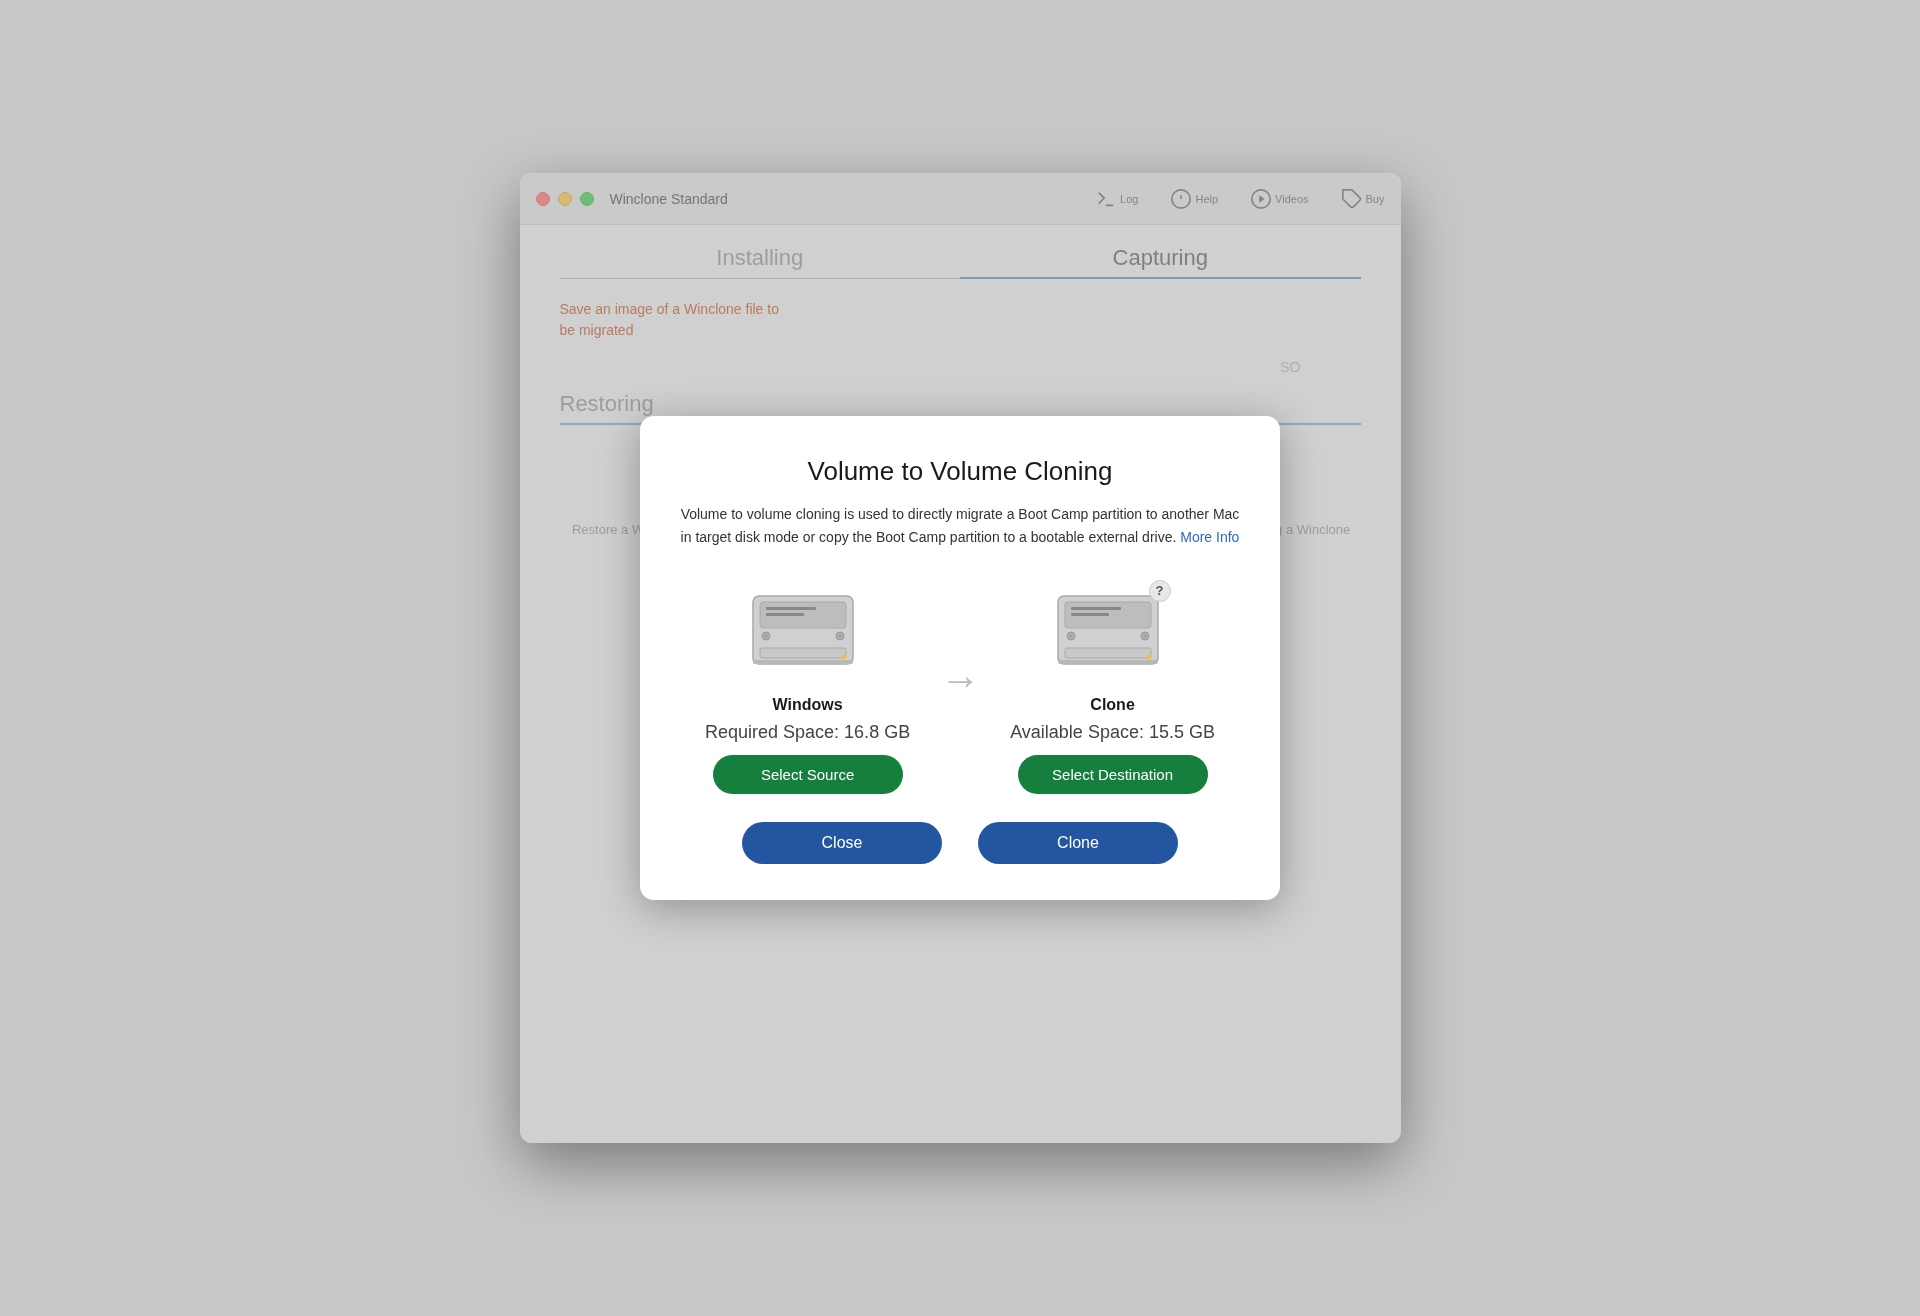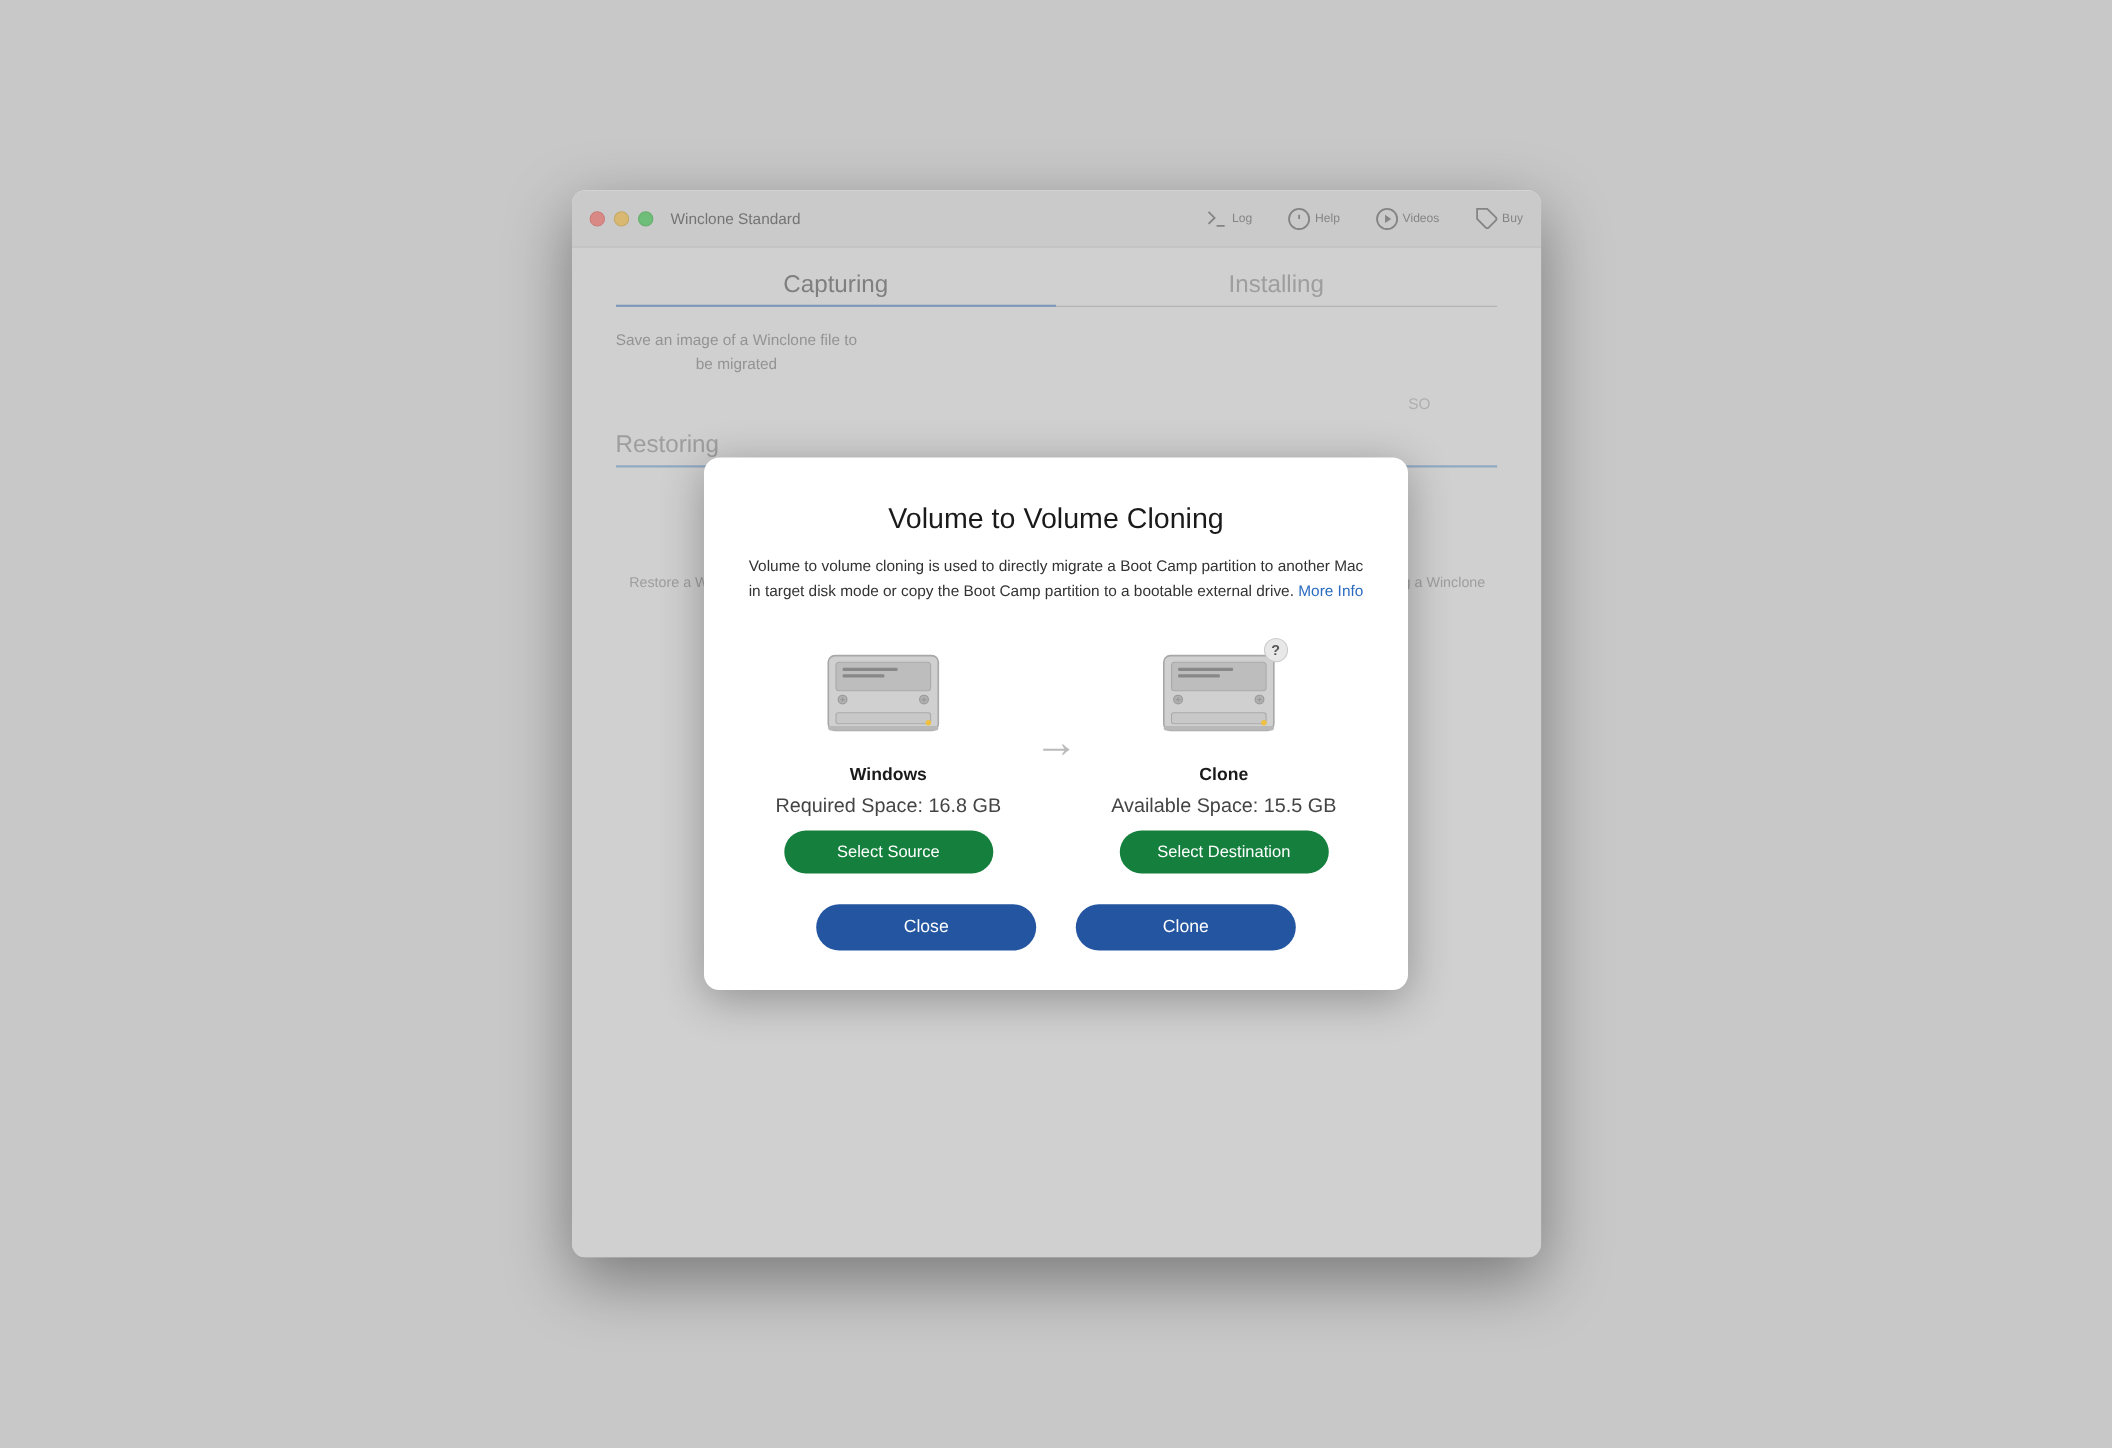--- a/index.html
+++ b/index.html
@@ -115,24 +115,23 @@
     
     .bg-content {
       display: flex;
       flex-direction: column;
       gap: 20px;
       position: relative;
     }
 
     .bg-text {
       font-size: 14px;
-      color: #737373;
+      color: #c2410c;
       line-height: 1.5;
       max-width: 220px;
-      text-align: center;
     }
 
     .section-title {
       font-size: 22px;
       font-weight: 300;
       color: #888;
       border-bottom: 2px solid #6a9fd0;
       padding-bottom: 6px;
       margin-top: 30px;
       margin-bottom: 10px;
@@ -353,25 +352,25 @@
           <path d="M20.59 13.41l-7.17 7.17a2 2 0 0 1-2.83 0L2 12V2h10l8.59 8.59a2 2 0 0 1 0 2.82z"></path>
           <line x1="7" y1="7" x2="7.01" y2="7"></line>
         </svg>
         <span class="toolbar-icon-label">Buy</span>
       </div>
     </div>
   </div>
 
   <div class="main-content">
     <div class="tabs-row">
+      <div class="tab-item">
+        <span>Installing</span>
+      </div>
       <div class="tab-item active">
         <span>Capturing</span>
-      </div>
-      <div class="tab-item">
-        <span>Installing</span>
       </div>
     </div>
 
     <div class="bg-content">
       <p class="bg-text">Save an image of a Winclone file to be migrated</p>
       <span class="iso-label">SO</span>
 
       <div class="section-title">Restoring</div>
 
       <div class="bottom-row">

